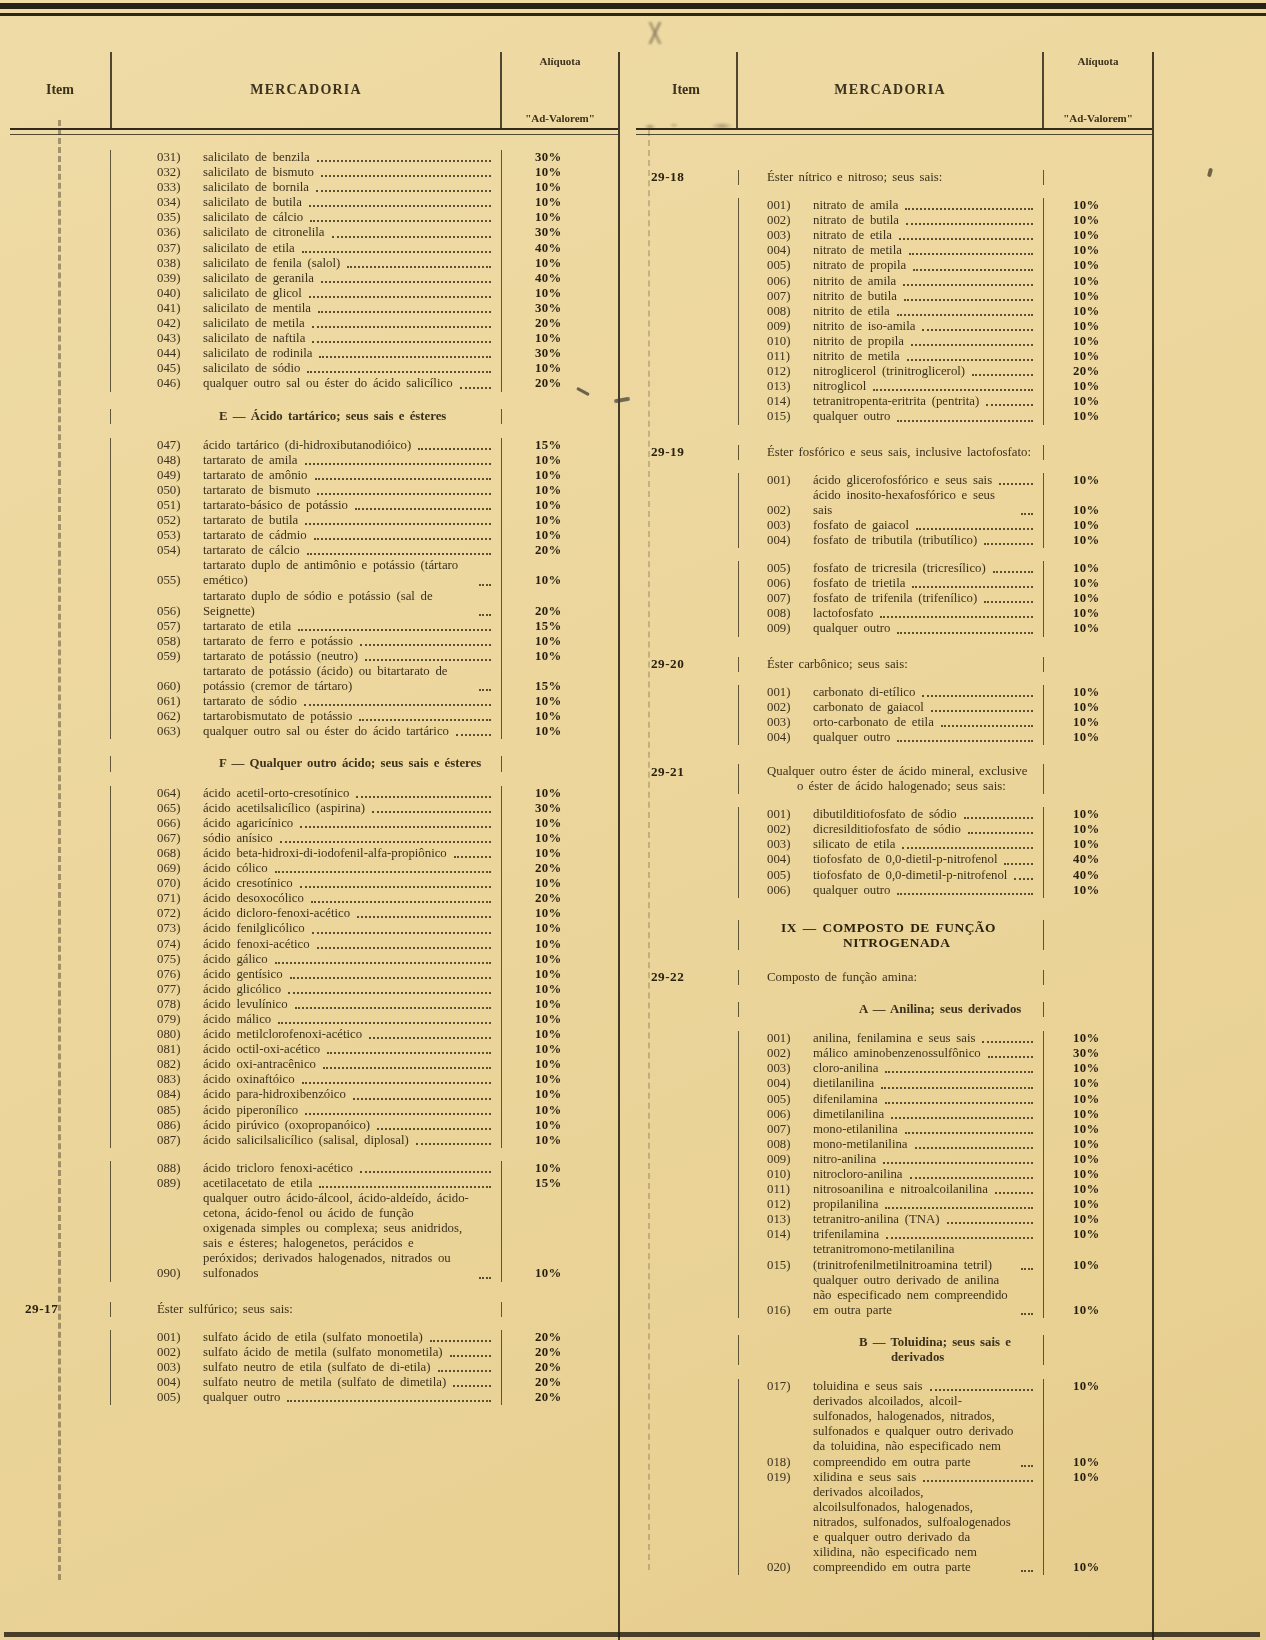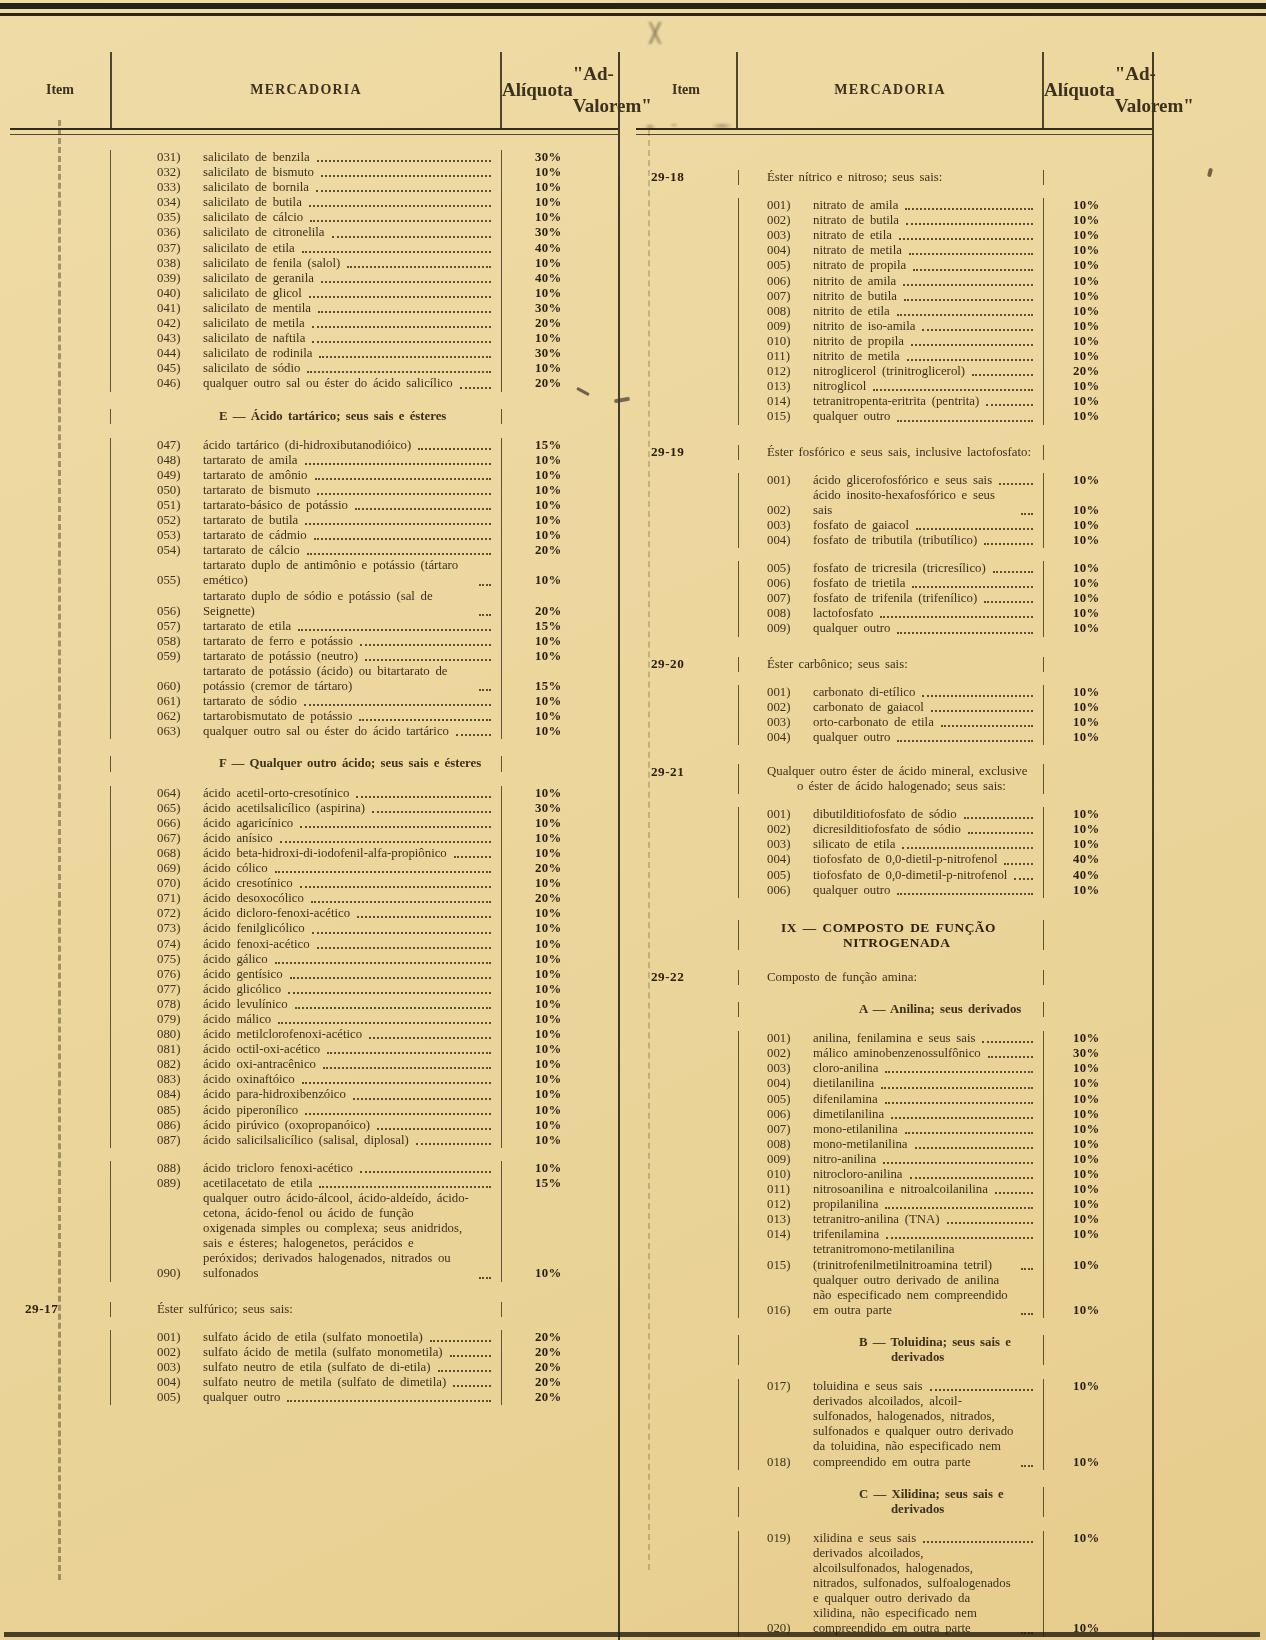--- a/index.html
+++ b/index.html
@@ -18,22 +18,22 @@
   .table { position:absolute; top:4px; height:1610px; border-right:2px solid rgba(40,32,17,.85);margin-top:48px; }
   .t-left  { left:10px;  width:608px; }
   .t-right { left:636px; width:516px; }
 
   .thead { display:flex; align-items:stretch; height:76px; }
   .h-item { width:100px; display:flex; align-items:center; justify-content:center;
     font-weight:bold; font-size:14px; }
   .h-merc { flex:1; display:flex; align-items:center; justify-content:center;
     font-weight:bold; font-size:14px; letter-spacing:1.2px;
     border-left:2px solid rgba(40,32,17,.8); border-right:2px solid rgba(40,32,17,.8); }
-  .h-aliq { width:116px; display:flex; flex-direction:row; align-items:center; justify-content:space-between;
-    font-weight:bold; font-size:19px; line-height:1.7; }
+  .h-aliq { width:116px; display:flex; flex-direction:column; align-items:center; justify-content:space-between;
+    font-weight:bold; font-size:11px; line-height:1.7; }
   .t-right .h-aliq { width:108px; }
   .thead-rule { height:4px; border-top:2px solid rgba(30,24,12,.9); border-bottom:1.5px solid rgba(30,24,12,.75); }
 
   .tbody { padding-top:15px; }
 
   .row { display:flex; align-items:flex-end; line-height:15.1px; font-size:12.8px; }
   .c-item { width:100px; align-self:flex-start; }
   .t-right .c-item { width:102px; }
   .c-merc { flex:1; display:flex; align-items:flex-end;
     border-left:1.6px solid rgba(42,34,18,.72); border-right:1.6px solid rgba(42,34,18,.72);
@@ -507,21 +507,21 @@
             <span class="leader"></span>
           </div>
           <div class="c-aliq">
             <span class="pct">10%</span>
           </div>
         </div>
         <div class="row r-entry">
           <div class="c-item"></div>
           <div class="c-merc">
             <span class="num">067)</span>
-            <span class="nm">ácido anísico</span>
+            <span class="nm">sódio anísico</span>
             <span class="leader"></span>
           </div>
           <div class="c-aliq">
             <span class="pct">10%</span>
           </div>
         </div>
         <div class="row r-entry">
           <div class="c-item"></div>
           <div class="c-merc">
             <span class="num">068)</span>
@@ -1471,27 +1471,20 @@
           <div class="c-item"></div>
           <div class="c-merc">
             <span class="num">018)</span>
             <span class="nm">derivados alcoilados, alcoil-sulfonados, halogenados, nitrados, sulfonados e qualquer outro derivado da toluidina, não especificado nem compreendido em outra parte</span>
             <span class="leader"></span>
           </div>
           <div class="c-aliq">
             <span class="pct">10%</span>
           </div>
         </div>
-        <div class="row r-sub">
-          <div class="c-item"></div>
-          <div class="c-merc">
-            <div class="sub">C — Xilidina; seus sais e derivados</div>
-          </div>
-          <div class="c-aliq"></div>
-        </div>
         <div class="row r-entry">
           <div class="c-item"></div>
           <div class="c-merc">
             <span class="num">019)</span>
             <span class="nm">xilidina e seus sais</span>
             <span class="leader"></span>
           </div>
           <div class="c-aliq">
             <span class="pct">10%</span>
           </div>

